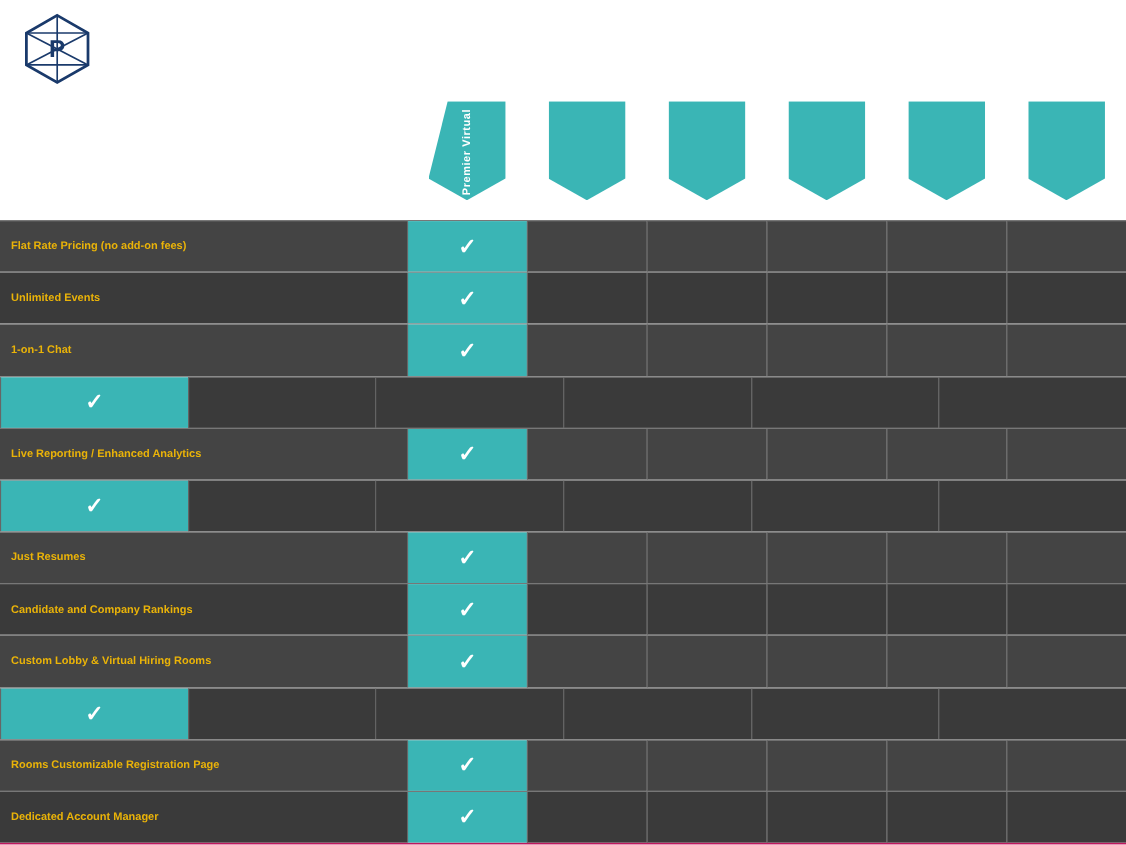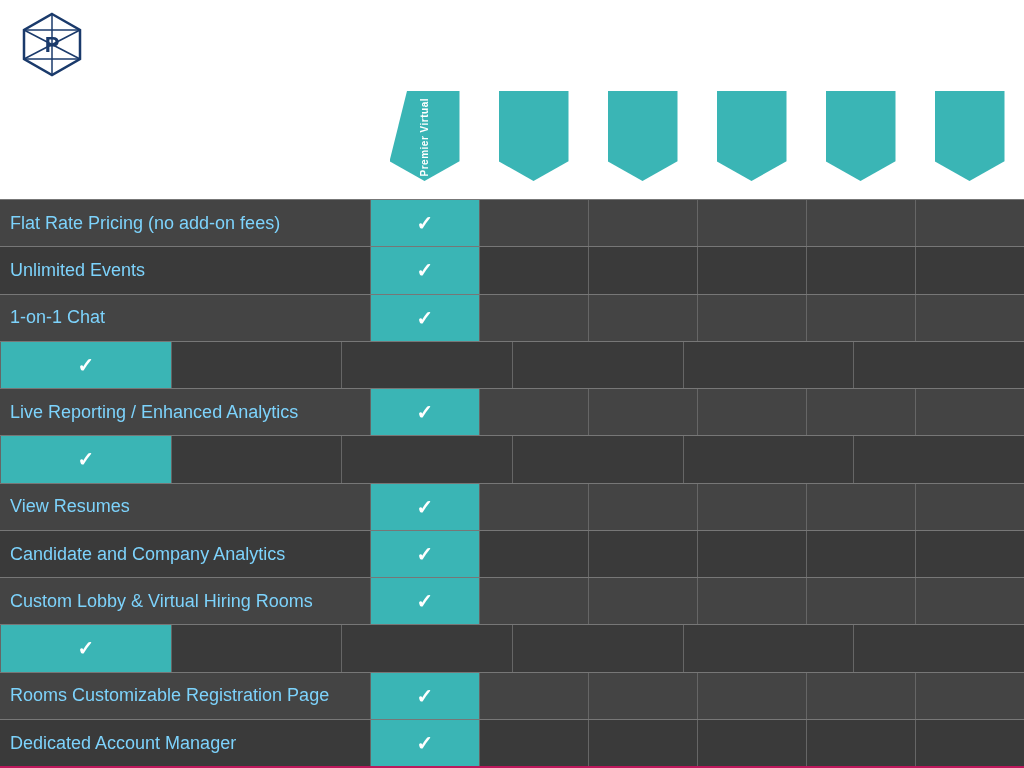--- a/index.html
+++ b/index.html
@@ -156,23 +156,23 @@
     }
 
     .data-row:nth-child(odd) .row-label-cell {
       background: #444;
     }
     .data-row:nth-child(even) .row-label-cell {
       background: #3a3a3a;
     }
 
     .row-label-text {
-      color: #7dd3fc;
-      font-size: 18px;
-      font-weight: 400;
+      color: #eab308;
+      font-size: 10px;
+      font-weight: 700;
       line-height: 1.35;
     }
 
     .row-cells {
       flex: 1;
       display: flex;
     }
 
     .data-cell {
       flex: 1;
@@ -337,36 +337,36 @@
             </div>
             <div class="data-cell"></div>
             <div class="data-cell"></div>
             <div class="data-cell"></div>
             <div class="data-cell"></div>
             <div class="data-cell"></div>
           </div>
         </div>
         <div class="data-row">
           <div class="row-label-cell">
-            <span class="row-label-text">View Resumes</span>
-          </div>
-          <div class="row-cells">
-            <div class="data-cell premier-cell">
-              <span class="check-icon">✓</span>
-            </div>
-            <div class="data-cell"></div>
-            <div class="data-cell"></div>
-            <div class="data-cell"></div>
-            <div class="data-cell"></div>
-            <div class="data-cell"></div>
-          </div>
-        </div>
-        <div class="data-row">
-          <div class="row-label-cell">
-            <span class="row-label-text">Candidate and Company Analytics</span>
+            <span class="row-label-text">Just Resumes</span>
+          </div>
+          <div class="row-cells">
+            <div class="data-cell premier-cell">
+              <span class="check-icon">✓</span>
+            </div>
+            <div class="data-cell"></div>
+            <div class="data-cell"></div>
+            <div class="data-cell"></div>
+            <div class="data-cell"></div>
+            <div class="data-cell"></div>
+          </div>
+        </div>
+        <div class="data-row">
+          <div class="row-label-cell">
+            <span class="row-label-text">Candidate and Company Rankings</span>
           </div>
           <div class="row-cells">
             <div class="data-cell premier-cell">
               <span class="check-icon">✓</span>
             </div>
             <div class="data-cell"></div>
             <div class="data-cell"></div>
             <div class="data-cell"></div>
             <div class="data-cell"></div>
             <div class="data-cell"></div>

